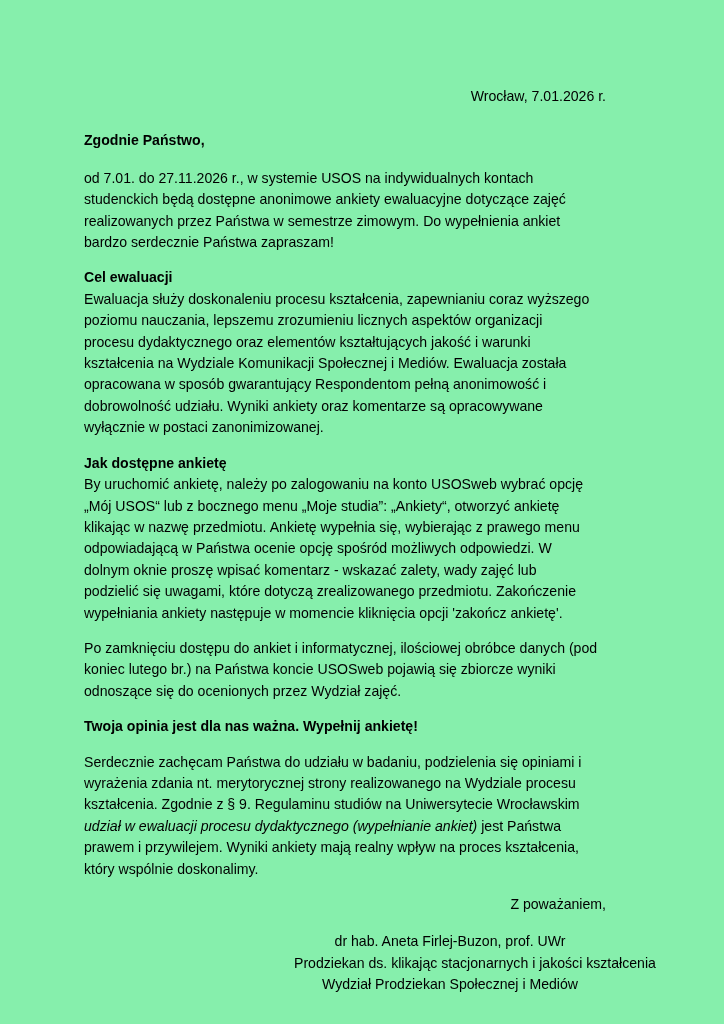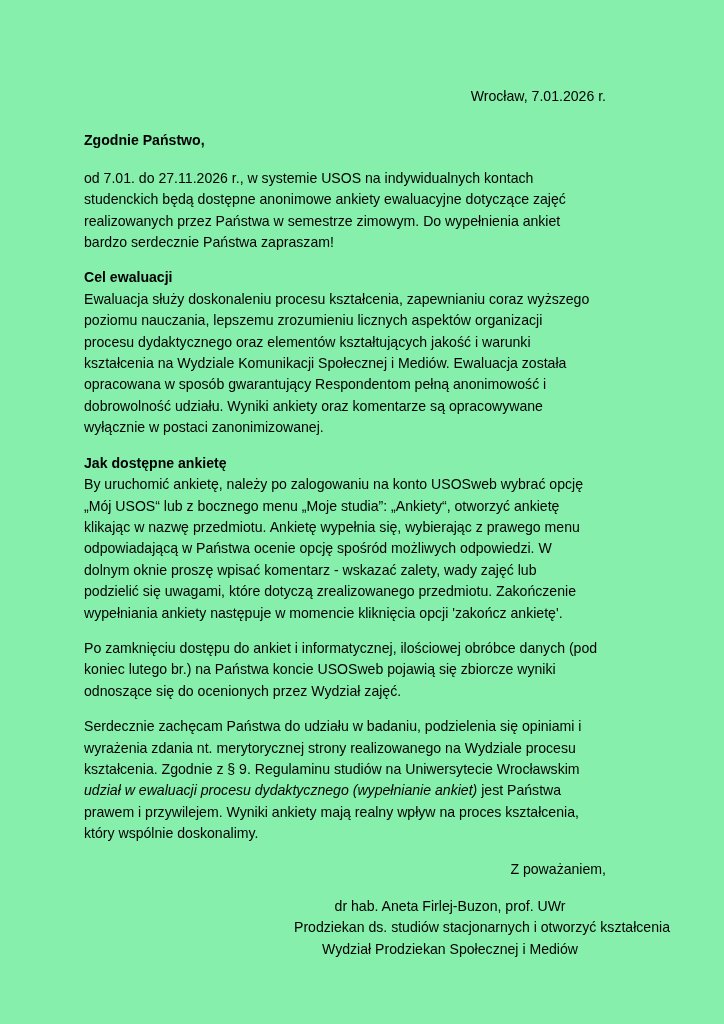--- a/index.html
+++ b/index.html
@@ -91,25 +91,26 @@
       <p class="body">Ewaluacja służy doskonaleniu procesu kształcenia, zapewnianiu coraz wyższego poziomu nauczania, lepszemu zrozumieniu licznych aspektów organizacji procesu dydaktycznego oraz elementów kształtujących jakość i warunki kształcenia na Wydziale Komunikacji Społecznej i Mediów. Ewaluacja została opracowana w sposób gwarantujący Respondentom pełną anonimowość i dobrowolność udziału. Wyniki ankiety oraz komentarze są opracowywane wyłącznie w postaci zanonimizowanej.</p>
     </div>
 
     <div class="section">
       <div class="heading">Jak dostępne ankietę</div>
       <p class="body">By uruchomić ankietę, należy po zalogowaniu na konto USOSweb wybrać opcję „Mój USOS“ lub z bocznego menu „Moje studia”: „Ankiety“, otworzyć ankietę klikając w nazwę przedmiotu. Ankietę wypełnia się, wybierając z prawego menu odpowiadającą w Państwa ocenie opcję spośród możliwych odpowiedzi. W dolnym oknie proszę wpisać komentarz - wskazać zalety, wady zajęć lub podzielić się uwagami, które dotyczą zrealizowanego przedmiotu. Zakończenie wypełniania ankiety następuje w momencie kliknięcia opcji 'zakończ ankietę'.</p>
     </div>
 
     <p class="para">Po zamknięciu dostępu do ankiet i informatycznej, ilościowej obróbce danych (pod koniec lutego br.) na Państwa koncie USOSweb pojawią się zbiorcze wyniki odnoszące się do ocenionych przez Wydział zajęć.</p>
 
+    <div class="callout">Twoja opinia jest dla nas ważna. Wypełnij ankietę!</div>
 
     <p class="para"><span>Serdecznie zachęcam Państwa do udziału w badaniu, podzielenia się opiniami i wyrażenia zdania nt. merytorycznej strony realizowanego na Wydziale procesu kształcenia. Zgodnie z § 9. Regulaminu studiów na Uniwersytecie Wrocławskim </span><em class="it">udział w ewaluacji procesu dydaktycznego (wypełnianie ankiet)</em><span> jest Państwa prawem i przywilejem. Wyniki ankiety mają realny wpływ na proces kształcenia, który wspólnie doskonalimy.</span></p>
 
     <div class="signoff">Z poważaniem,</div>
 
     <div class="signature-block">
       <div class="sig-line">dr hab. Aneta Firlej-Buzon, prof. UWr</div>
-      <div class="sig-line">Prodziekan ds. studiów stacjonarnych i otworzyć kształcenia</div>
+      <div class="sig-line">Prodziekan ds. klikając stacjonarnych i jakości kształcenia</div>
       <div class="sig-line">Wydział Prodziekan Społecznej i Mediów</div>
     </div>
 
   </div>
 </div>
 
 </body></html>

